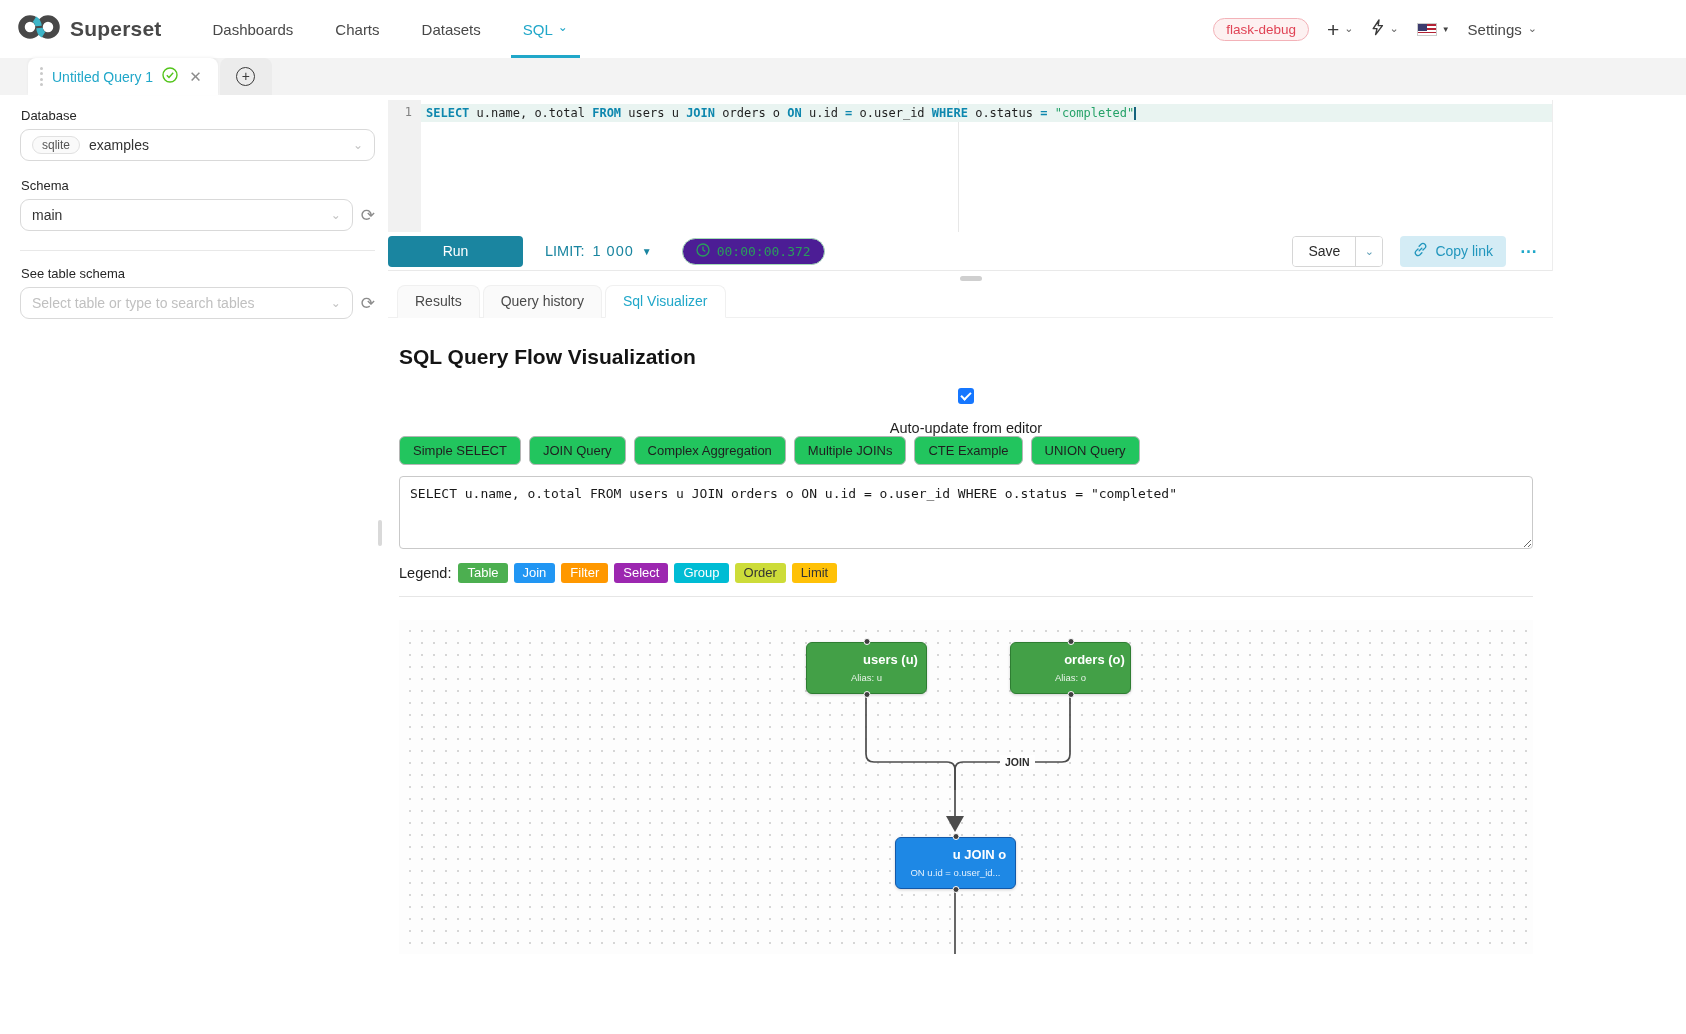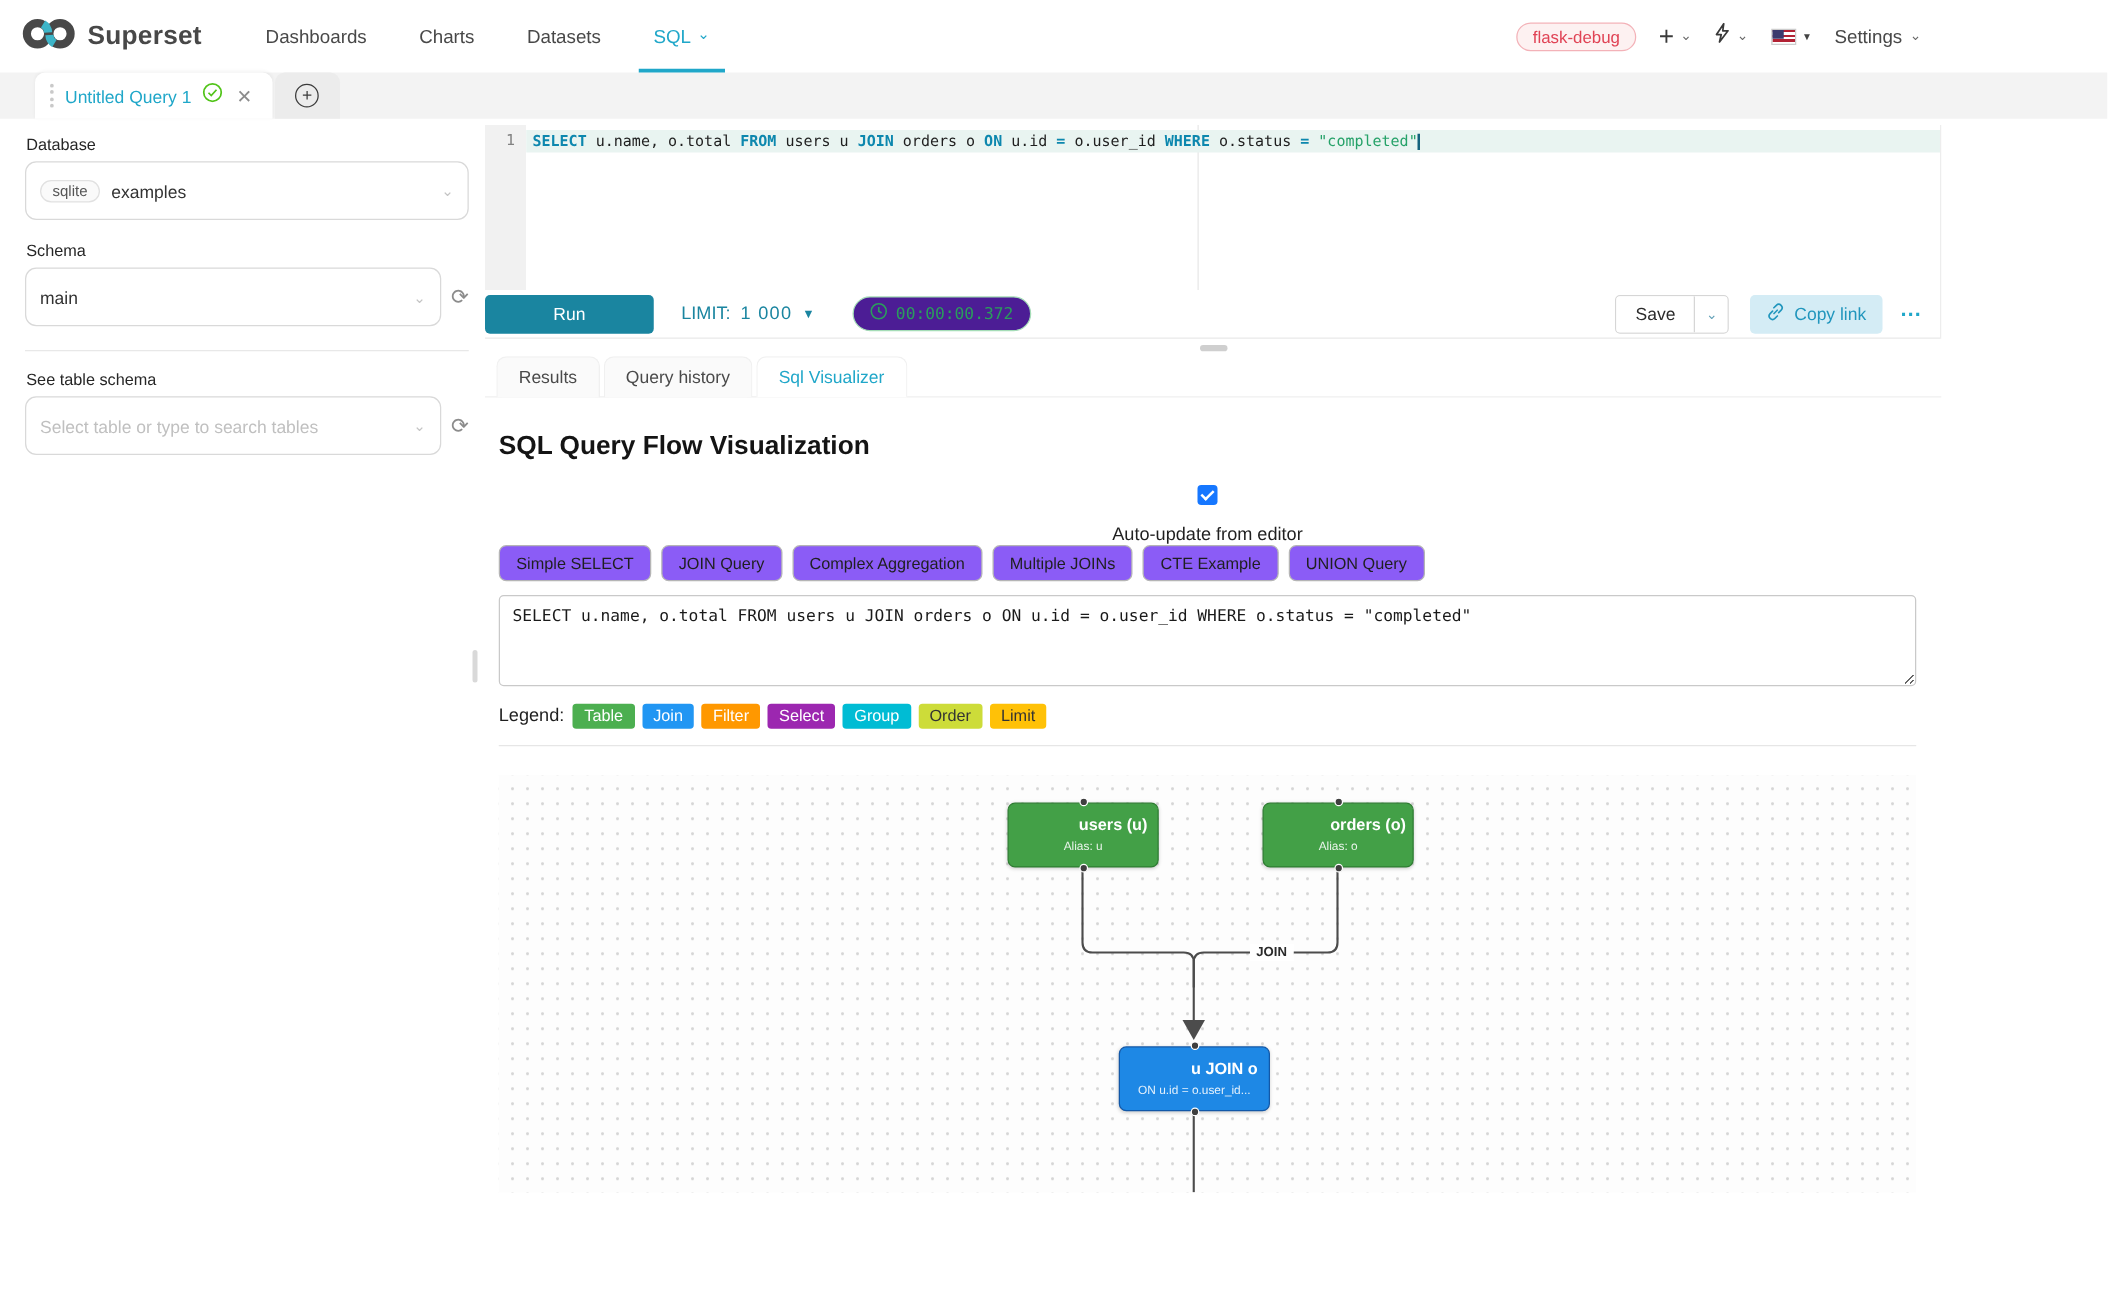--- a/index.html
+++ b/index.html
@@ -37,21 +37,21 @@
   .qtab-label { color:#20a7c9; font-size:14px; font-weight:500; }
   .close-x { color:#8c8c8c; font-size:15px; cursor:pointer; padding-left:2px; }
   .add-tab { height:37px; width:52px; background:#ececec; border-radius:8px 8px 0 0; margin-left:2px; display:flex; align-items:center; justify-content:center; cursor:pointer; }
   .circle-plus { width:19px; height:19px; border:1.6px solid #3a3a3a; border-radius:50%; display:flex; align-items:center; justify-content:center; font-size:14px; color:#3a3a3a; line-height:1; padding-bottom:1px; }
 
   
   .page-body { display:flex; position:relative; }
   .sidebar { width:388px; flex:0 0 388px; padding:13px 13px 0 20px; }
   .fld-label { font-size:13px; color:#262626; margin:0 0 6px 1px; }
   .select-row { display:flex; align-items:center; gap:8px; margin-bottom:17px; }
-  .select { flex:1; height:47px; border:1px solid #d9d9d9; border-radius:9px; background:#fff; display:flex; align-items:center; padding:0 11px; cursor:pointer; }
+  .select { flex:1; height:32px; border:1px solid #d9d9d9; border-radius:9px; background:#fff; display:flex; align-items:center; padding:0 11px; cursor:pointer; }
   .engine-badge { background:#fafafa; border:1px solid #e1e1e1; border-radius:10px; font-size:12px; color:#555; padding:1px 9px; margin-right:9px; }
   .select-value { font-size:14px; color:#333; flex:1; }
   .select-value.placeholder { color:#c0c0c0; }
   .sel-caret { color:#c4c4c4; font-size:12px; }
   .refresh-icon { color:#8c8c8c; font-size:17px; cursor:pointer; line-height:1; }
   .side-divider { border:none; border-top:1px solid #e8e8e8; margin:19px 0 15px; }
   .splitter { position:absolute; left:378px; top:425px; width:4px; height:26px; background:#d9d9d9; border-radius:2px; }
 
   
   .workspace { width:1165px; flex:0 0 1165px; padding-top:5px; }
@@ -88,21 +88,21 @@
   .rtab.active { background:#fff; color:#20a7c9; border-bottom:1px solid #fff; }
 
   
   .viz { padding:27px 0 0 11px; width:1145px; }
   .viz-title { font-size:21px; font-weight:bold; color:#141414; margin:0 0 19px; }
   .chk-row { display:flex; align-items:center; gap:16px; font-size:14.5px; color:#1f1f1f; cursor:pointer;flex-direction:column; }
   .chk { width:16px; height:16px; background:#1677ff; border-radius:3px; position:relative; }
   .chk::after { content:""; position:absolute; left:5px; top:2px; width:4px; height:8px; border:solid #fff; border-width:0 2px 2px 0; transform:rotate(45deg); }
   .samples-label { font-size:14.5px; color:#1f1f1f; margin:17px 0 9px; }
   .sample-btns { display:flex; gap:8px; }
-  .sample-btn { background:#8b5cf6; border:1px solid #b5b5b5; border-radius:6px; padding:6px 13px; font-size:13px; color:#1f1f1f; font-family:inherit; cursor:pointer; }
+  .sample-btn { background:#22c55e; border:1px solid #b5b5b5; border-radius:6px; padding:6px 13px; font-size:13px; color:#1f1f1f; font-family:inherit; cursor:pointer; }
   .query-box { display:block; width:1134px; height:73px; margin-top:11px; border:1px solid #c9c9c9; border-radius:4px; padding:9px 10px; font:13px "DejaVu Sans Mono", monospace; color:#1a1a1a; resize:both; }
   .legend-row { display:flex; align-items:center; gap:7px; margin-top:14px; font-size:14.5px; color:#1f1f1f; }
   .chip { border-radius:3px; padding:2px 9px 3px; font-size:13px; }
   .viz-divider { border:none; border-top:1px solid #e6e6e6; margin:13px 0 0; width:1134px; }
 
   
   .flow-canvas { position:relative; width:1134px; height:334px; margin-top:23px; overflow:hidden;
     background-color:#fdfdfd;
     background-image:radial-gradient(circle, #d6d6d6 1px, transparent 1.3px);
     background-size:12px 12px; background-position:5px 5px; }

